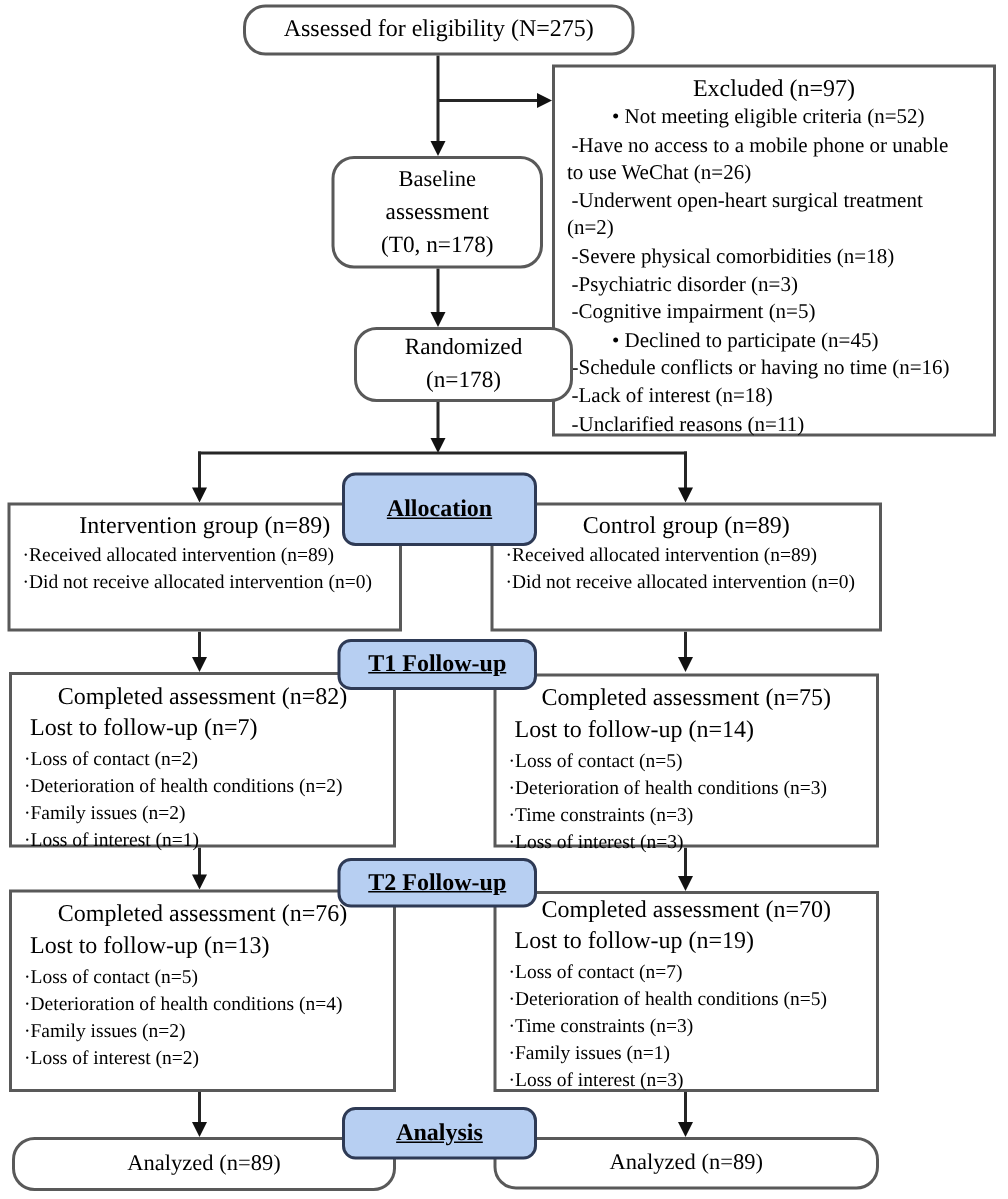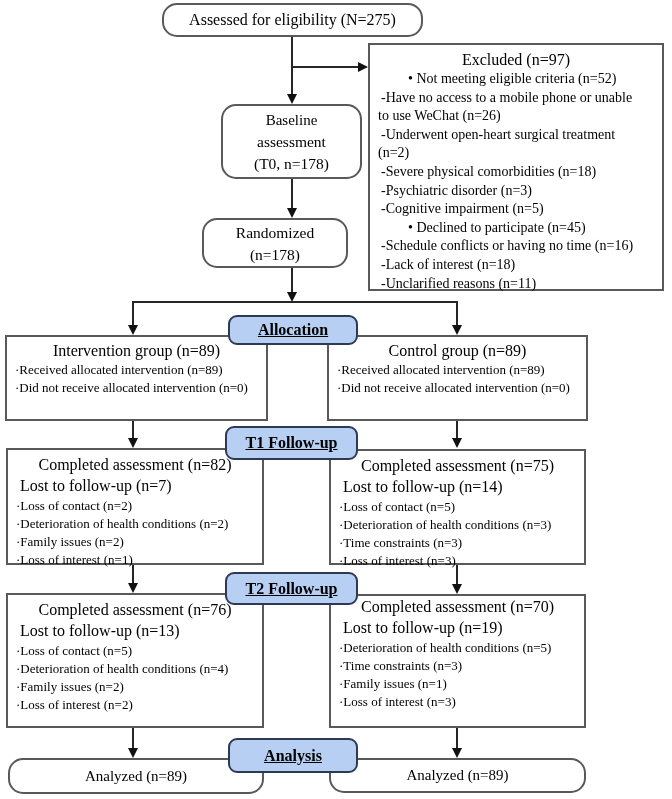--- a/index.html
+++ b/index.html
@@ -68,34 +68,34 @@
 
   <div class="box center-flex" style="left:221px;top:104px;width:141px;height:75px;">
     <div style="font-size:15px;line-height:22px;">Baseline</div>
     <div style="font-size:15.5px;line-height:22px;">assessment</div>
     <div style="font-size:15.5px;line-height:22px;">(T0, n=178)</div>
   </div>
 
   <div class="vline" style="left:291px;top:179px;height:30px;"></div>
   <div class="ah-down" style="left:287px;top:208px;"></div>
 
-  <div class="box center-flex" style="left:202px;top:218px;width:146px;height:50px;justify-content:flex-end;">
+  <div class="box center-flex" style="left:236px;top:218px;width:146px;height:50px;">
     <div style="font-size:15.5px;line-height:22px;">Randomized</div>
     <div style="font-size:15.5px;line-height:22px;">(n=178)</div>
   </div>
 
   <div class="vline" style="left:291px;top:268px;height:25px;"></div>
   <div class="ah-down" style="left:287px;top:292px;"></div>
   <div class="hline" style="left:132px;top:301px;width:326px;"></div>
   <div class="vline" style="left:132px;top:301px;height:25px;"></div>
   <div class="ah-down" style="left:128px;top:325px;"></div>
   <div class="vline" style="left:456px;top:301px;height:25px;"></div>
   <div class="ah-down" style="left:452px;top:325px;"></div>
 
-  <div class="badge" style="left:228px;top:315px;width:130px;height:30px;">
+  <div class="badge" style="left:228px;top:315px;width:130px;height:49px;">
     <span>Allocation</span>
   </div>
 
   <div class="box" style="left:5px;top:335px;width:263px;height:86px;padding-top:4px;">
     <div class="title16">Intervention group (n=89)</div>
     <div class="small13 pl8">·Received allocated intervention (n=89)</div>
     <div class="small13 pl8">·Did not receive allocated intervention (n=0)</div>
   </div>
 
   <div class="box" style="left:327px;top:335px;width:261px;height:86px;padding-top:4px;">
@@ -145,20 +145,21 @@
     <div class="sub16">Lost to follow-up (n=13)</div>
     <div class="small13 pl8">·Loss of contact (n=5)</div>
     <div class="small13 pl8">·Deterioration of health conditions (n=4)</div>
     <div class="small13 pl8">·Family issues (n=2)</div>
     <div class="small13 pl8">·Loss of interest (n=2)</div>
   </div>
 
   <div class="box" style="left:329px;top:594px;width:257px;height:134px;padding-top:1px;">
     <div class="title16">Completed assessment (n=70)</div>
     <div class="sub16">Lost to follow-up (n=19)</div>
+    <div class="small13 pl8">·Loss of contact (n=7)</div>
     <div class="small13 pl8">·Deterioration of health conditions (n=5)</div>
     <div class="small13 pl8">·Time constraints (n=3)</div>
     <div class="small13 pl8">·Family issues (n=1)</div>
     <div class="small13 pl8">·Loss of interest (n=3)</div>
   </div>
 
   <div class="vline" style="left:132px;top:728px;height:21px;"></div>
   <div class="ah-down" style="left:128px;top:748px;"></div>
   <div class="vline" style="left:456px;top:728px;height:21px;"></div>
   <div class="ah-down" style="left:452px;top:748px;"></div>

